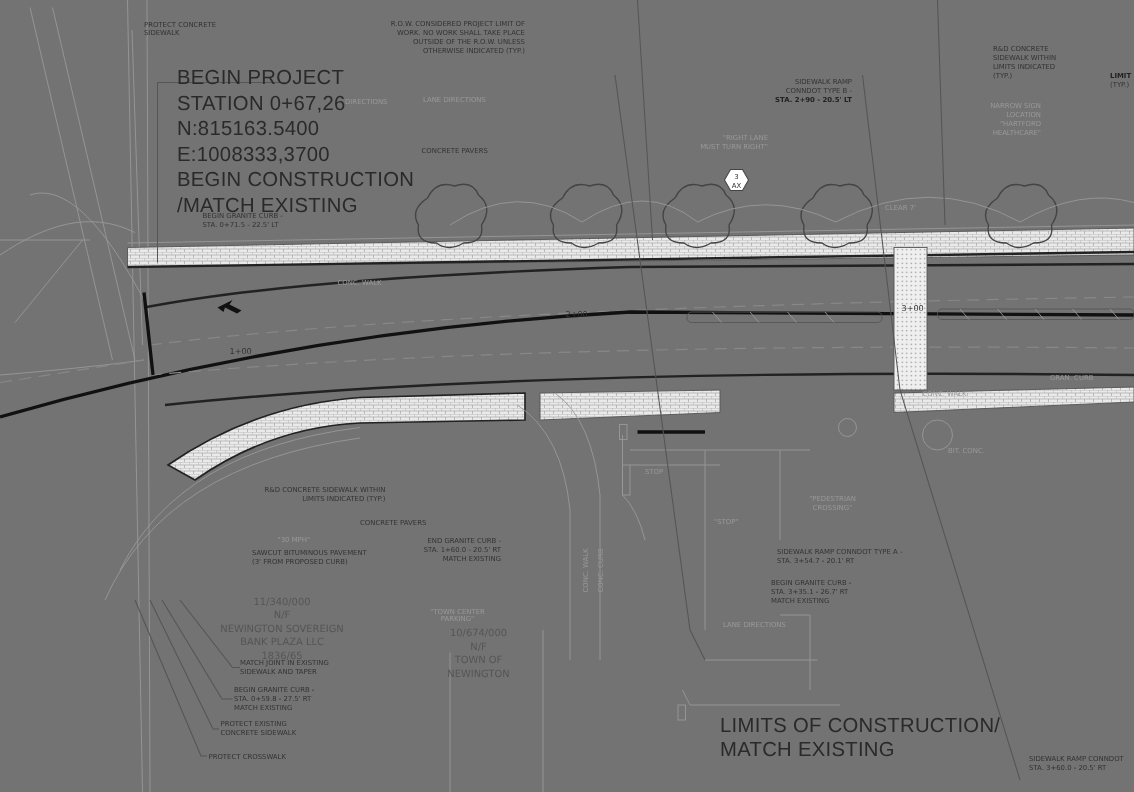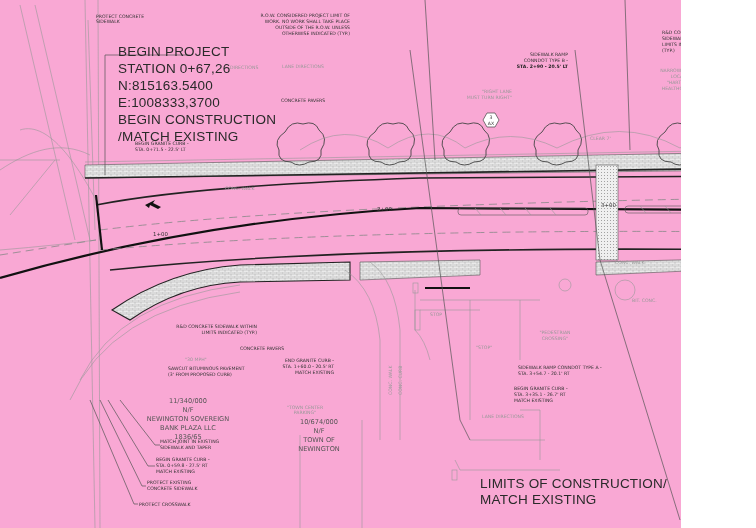--- a/index.html
+++ b/index.html
@@ -1,16 +1,16 @@
 <!DOCTYPE html>
 <html><head>
   <meta charset="utf-8">
   <style>
     html, body { margin: 0; padding: 0; background: #ffffff; }
-    #canvas { position: relative; width: 681px; height: 528px; overflow: hidden; background: #f9a8d4; }
+    #canvas { position: relative; width: 756px; height: 528px; overflow: hidden; background: #737373; }
     svg { position: absolute; left: 0; top: 0; }
     .big { font-family: "Liberation Sans", sans-serif; font-size: 13.5px; fill: #2a2a2a; letter-spacing: 0.2px; }
     .sm { font-family: "DejaVu Sans", sans-serif; font-size: 4.6px; fill: #333; }
     .smb { font-family: "DejaVu Sans", sans-serif; font-size: 4.6px; fill: #222; font-weight: bold; }
     .gr { font-family: "DejaVu Sans", sans-serif; font-size: 4.6px; fill: #999; }
     .prop { font-family: "DejaVu Sans", sans-serif; font-size: 6.6px; fill: #555; }
     .sta { font-family: "DejaVu Sans", sans-serif; font-size: 5.4px; fill: #333; }
     .lead { stroke: #555; stroke-width: 0.7; fill: none; }
     .thin { stroke: #999; stroke-width: 0.6; fill: none; }
     .dash { stroke: #888; stroke-width: 0.8; fill: none; stroke-dasharray: 8 5; }

